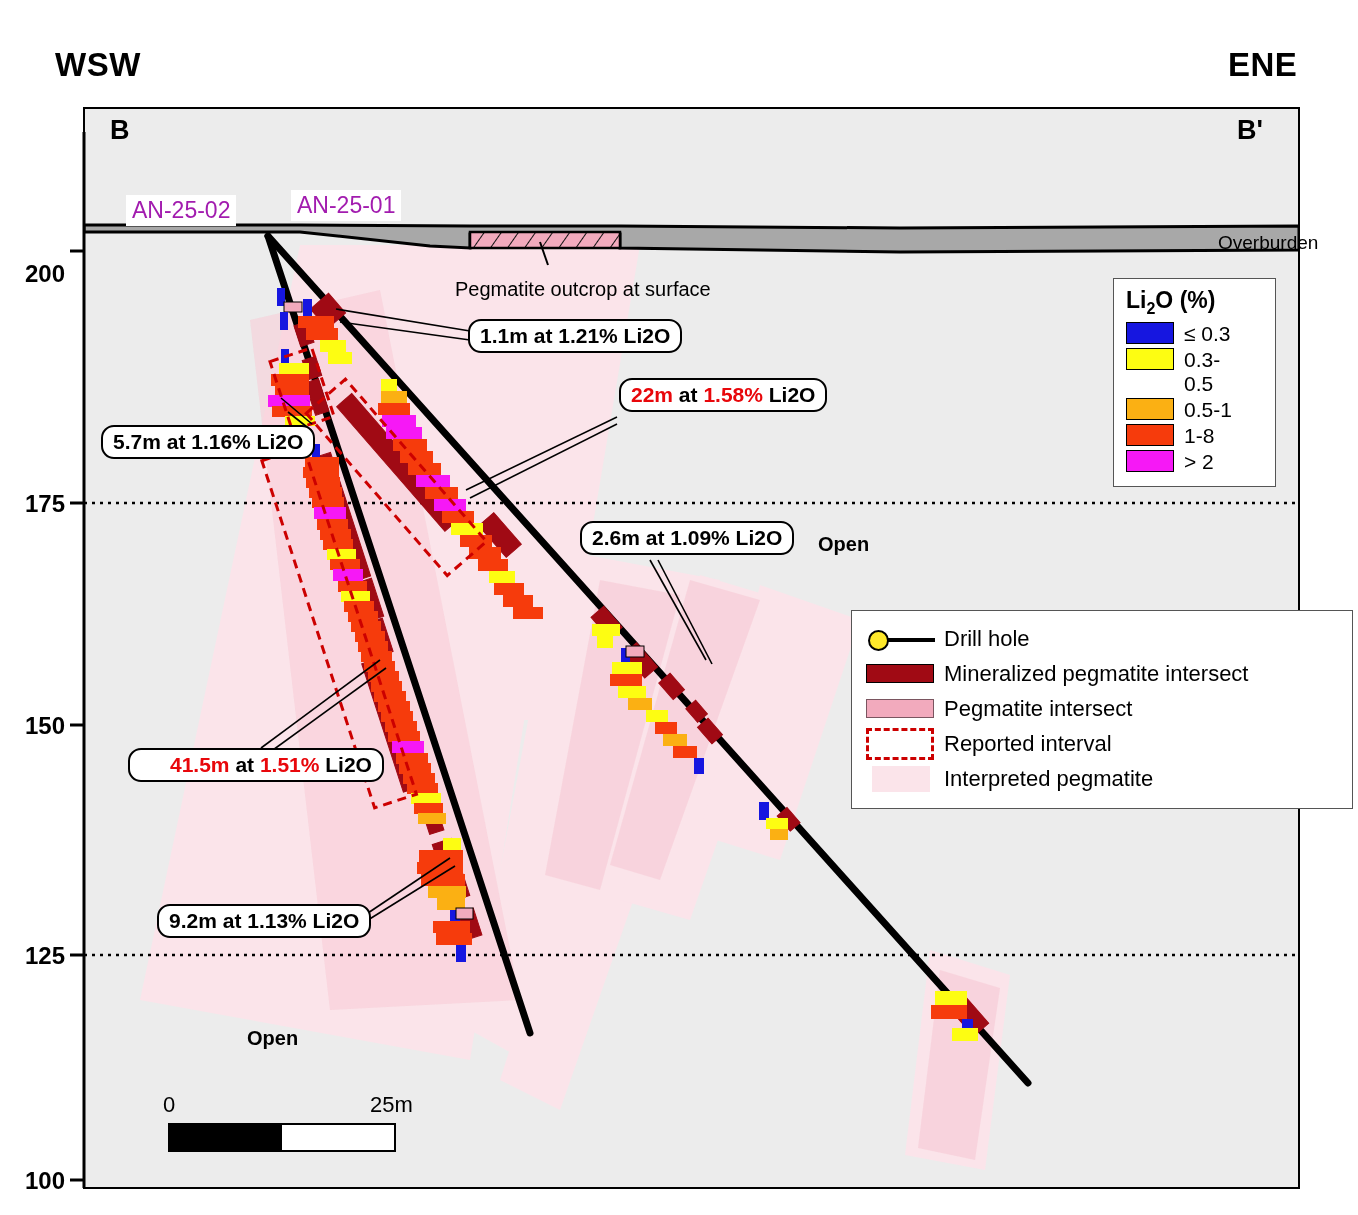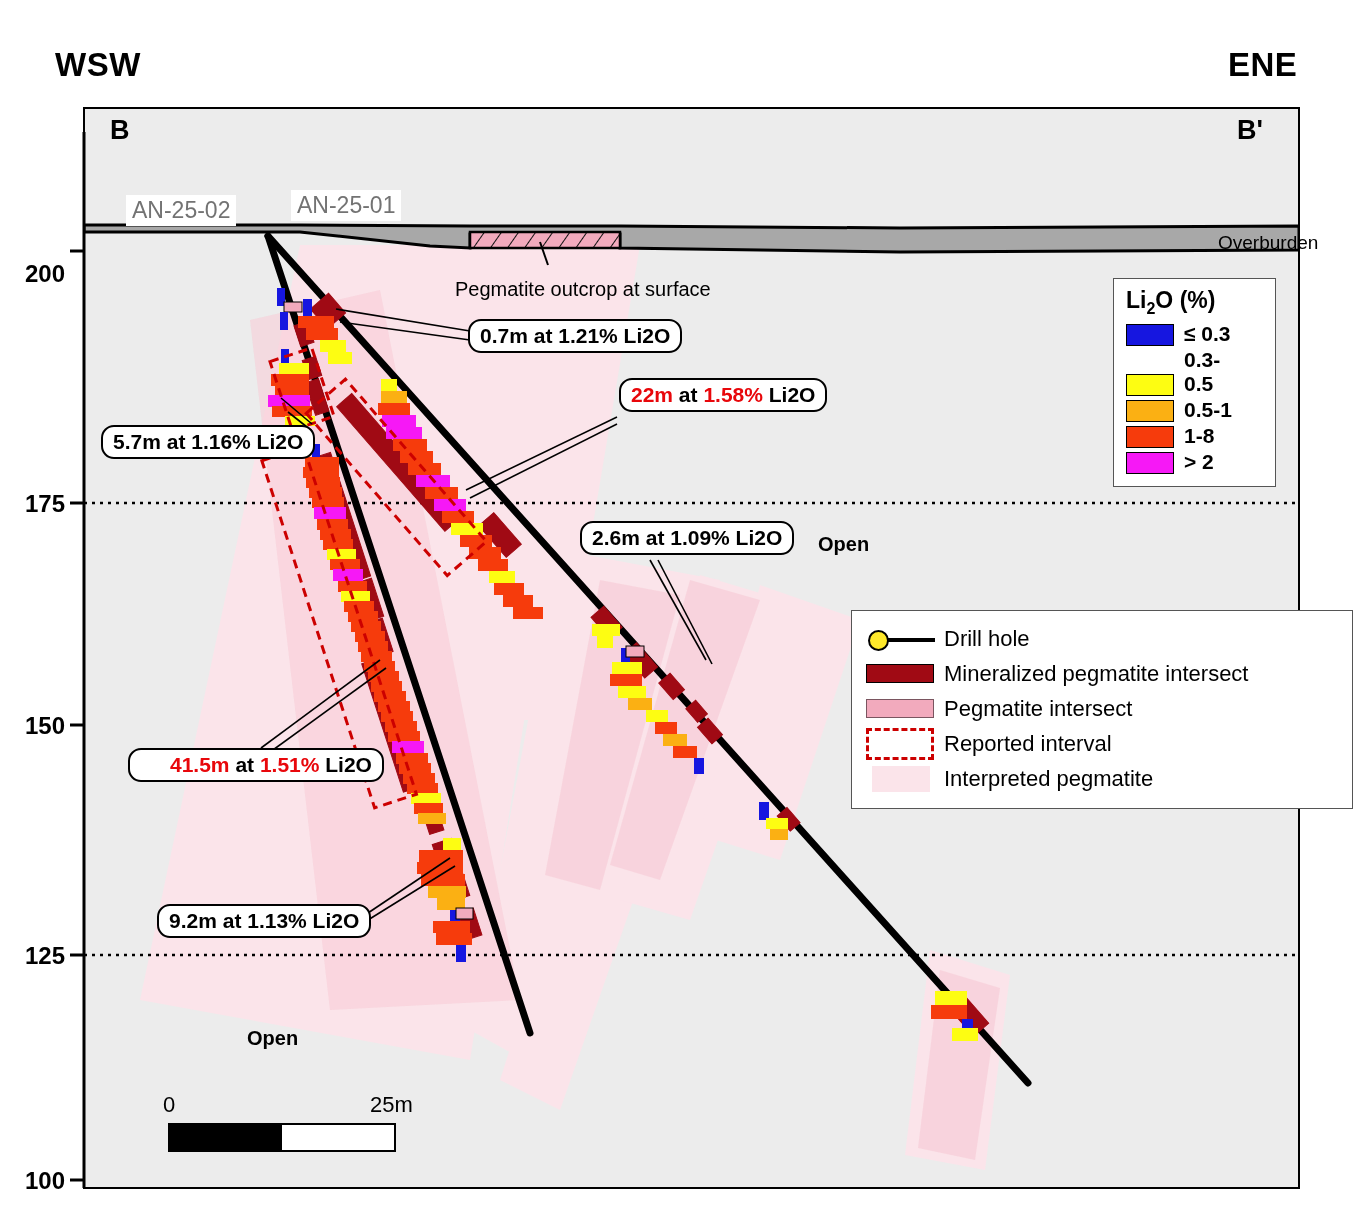--- a/index.html
+++ b/index.html
@@ -24,21 +24,21 @@
   }
   #label-b{left:110px;top:95px;}
   #label-bp{left:1237px;top:95px;}
 
   .axis-tick-label{
     position:absolute;font-weight:bold;font-size:24px;color:#000;
     text-align:right;width:70px;
   }
 
   .hole-label{
-    position:absolute;background:#fff;color:#737373;font-size:23px;
+    position:absolute;background:#fff;color:#a21caf;font-size:23px;
     padding:2px 6px;white-space:nowrap;border:0;
   }
 
   .callout{
     position:absolute;background:#ffffff;border:2px solid #000;
     border-radius:13px;padding:3px 10px;font-size:21px;font-weight:bold;
     white-space:nowrap;color:#000;line-height:1.15;
   }
   .callout .hl{color:#e8070b;}
 
@@ -55,21 +55,21 @@
   
   #legend-li2o{
     position:absolute;left:1113px;top:258px;width:163px;
     background:#ffffff;border:1px solid #555;padding:8px 26px 10px 12px;
     box-sizing:border-box;
   }
   #legend-li2o .lg-title{
     font-size:23px;font-weight:bold;color:#000;margin-bottom:4px;
   }
   #legend-li2o .lg-title sub{font-size:16px;}
-  .lg-row{display:flex;align-items:flex-end;margin:2px 0;font-weight:bold;}
+  .lg-row{display:flex;align-items:flex-start;margin:2px 0;}
   .lg-swatch{
     width:46px;height:20px;border:1px solid #000;margin-right:10px;flex:none;
   }
   .lg-text{font-size:21px;color:#000;}
 
   
   #legend-main{
     position:absolute;left:851px;top:590px;width:502px;
     background:#ffffff;border:1px solid #555;padding:10px 12px 12px 14px;
     box-sizing:border-box;
@@ -346,21 +346,21 @@
 <div class="axis-tick-label" style="left:-5px;top:1147px;">100</div>
 
 <div class="overburden-label" style="left:1218px;top:212px;">Overburden</div>
 
 <div class="plain-label" style="left:455px;top:258px;">Pegmatite outcrop at surface</div>
 
 <div class="hole-label" style="left:126px;top:175px;">AN-25-02</div>
 <div class="hole-label" style="left:291px;top:170px;">AN-25-01</div>
 
 <div class="callout" style="left:468px;top:299px;">
-  <span>0.7m</span><span> at </span><span>1.21%</span><span> Li2O</span>
+  <span>1.1m</span><span> at </span><span>1.21%</span><span> Li2O</span>
 </div>
 
 <div class="callout" style="left:619px;top:358px;">
   <span class="hl">22m</span><span> at </span><span class="hl">1.58%</span><span> Li2O</span>
 </div>
 
 <div class="callout" style="left:101px;top:405px;">
   <span>5.7m</span><span> at </span><span>1.16%</span><span> Li2O</span>
 </div>
 

